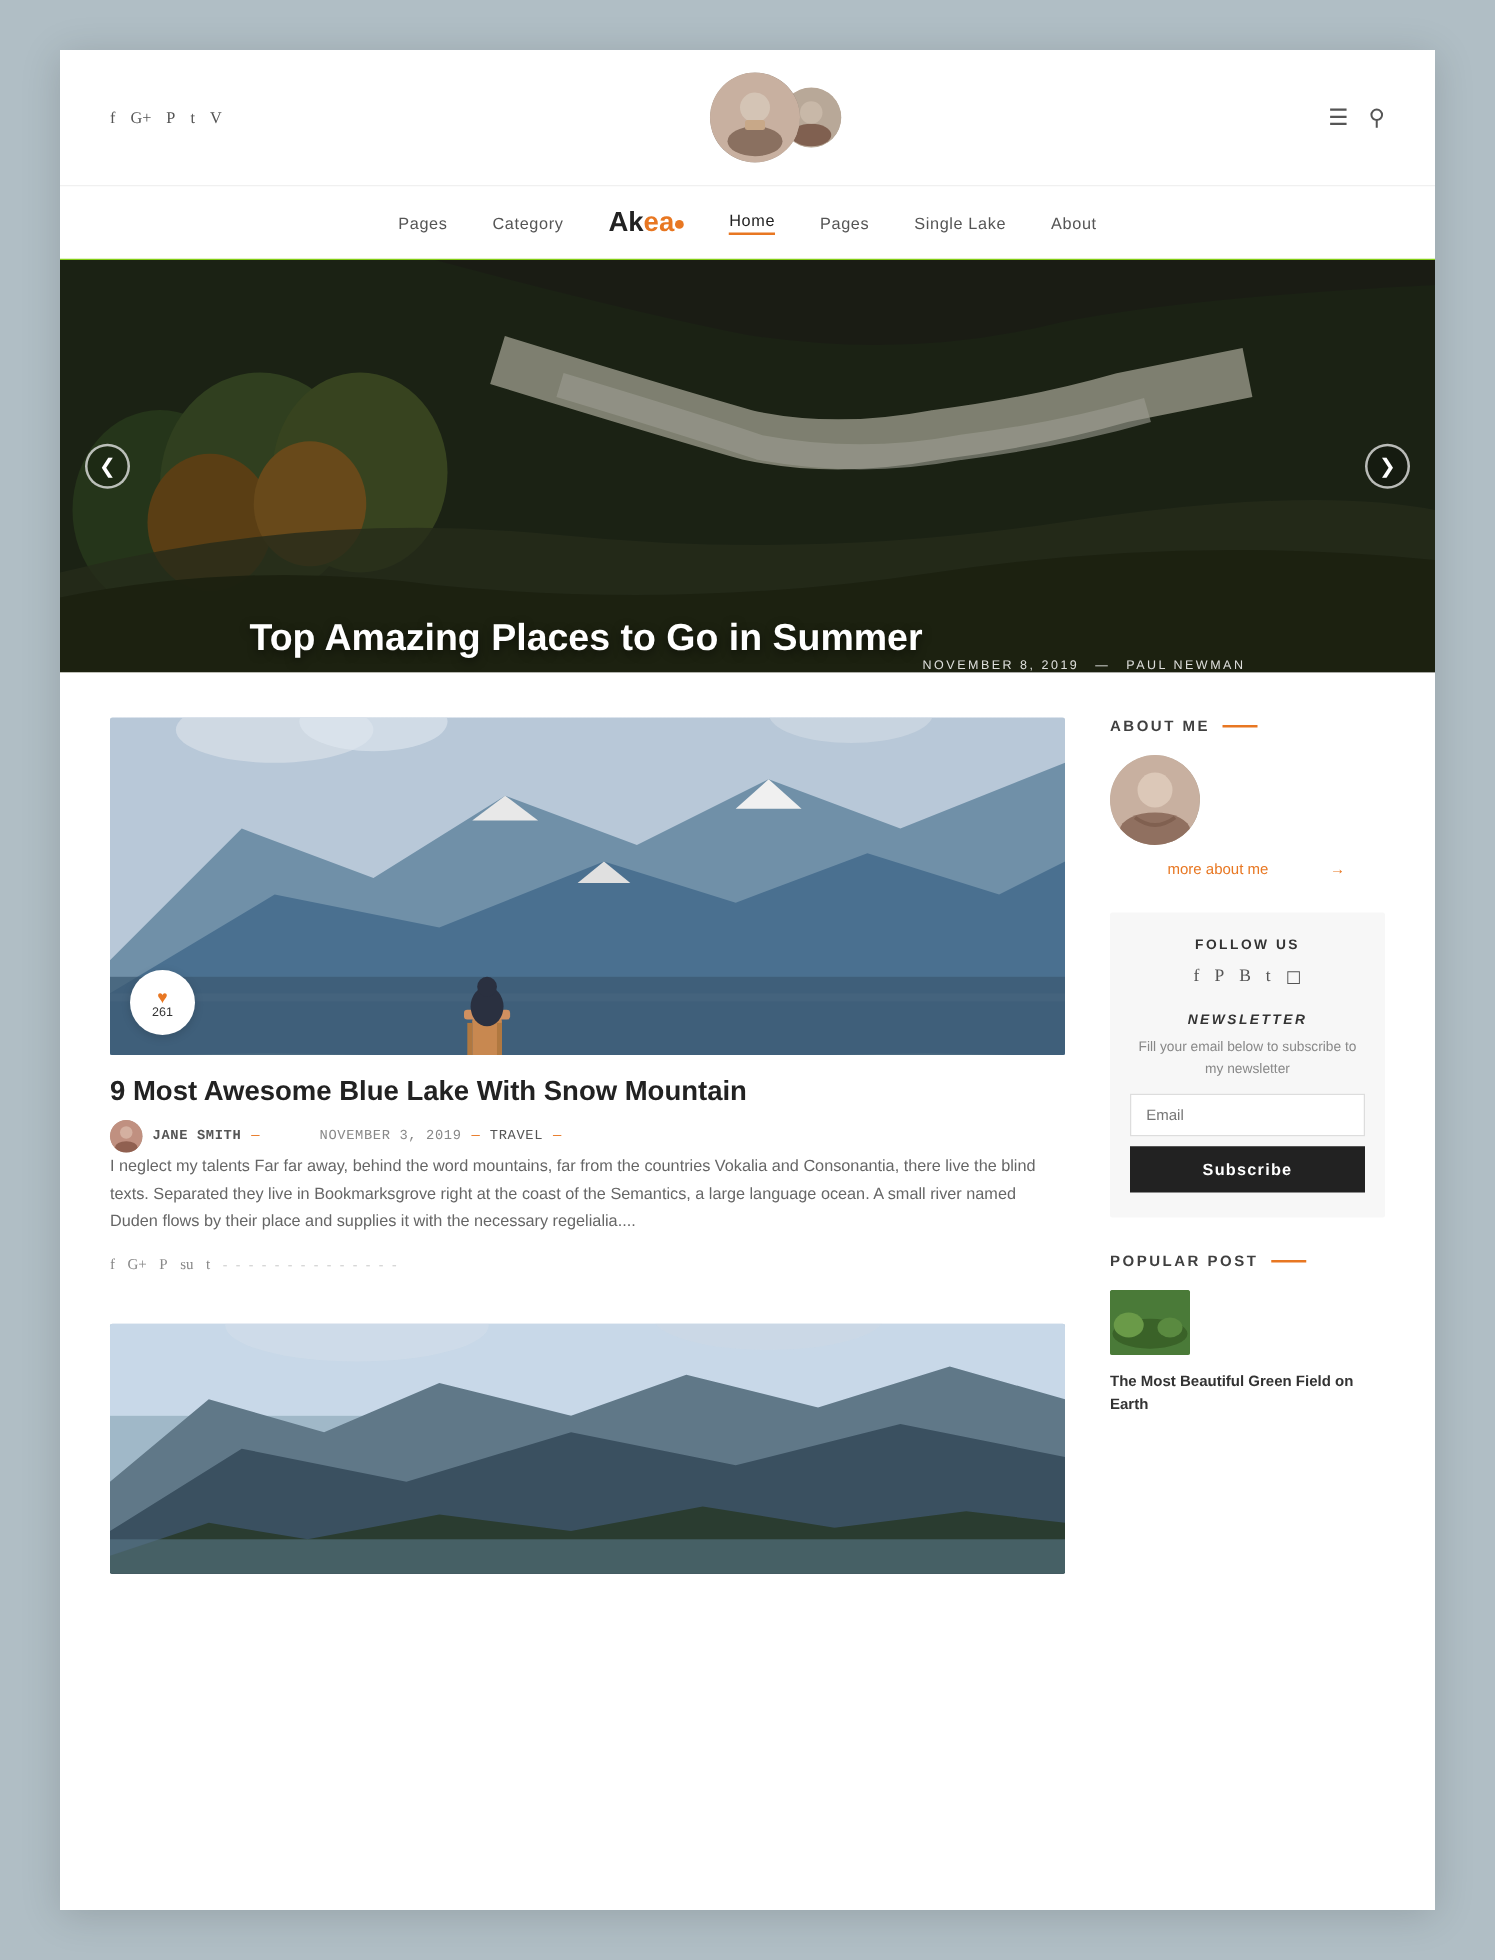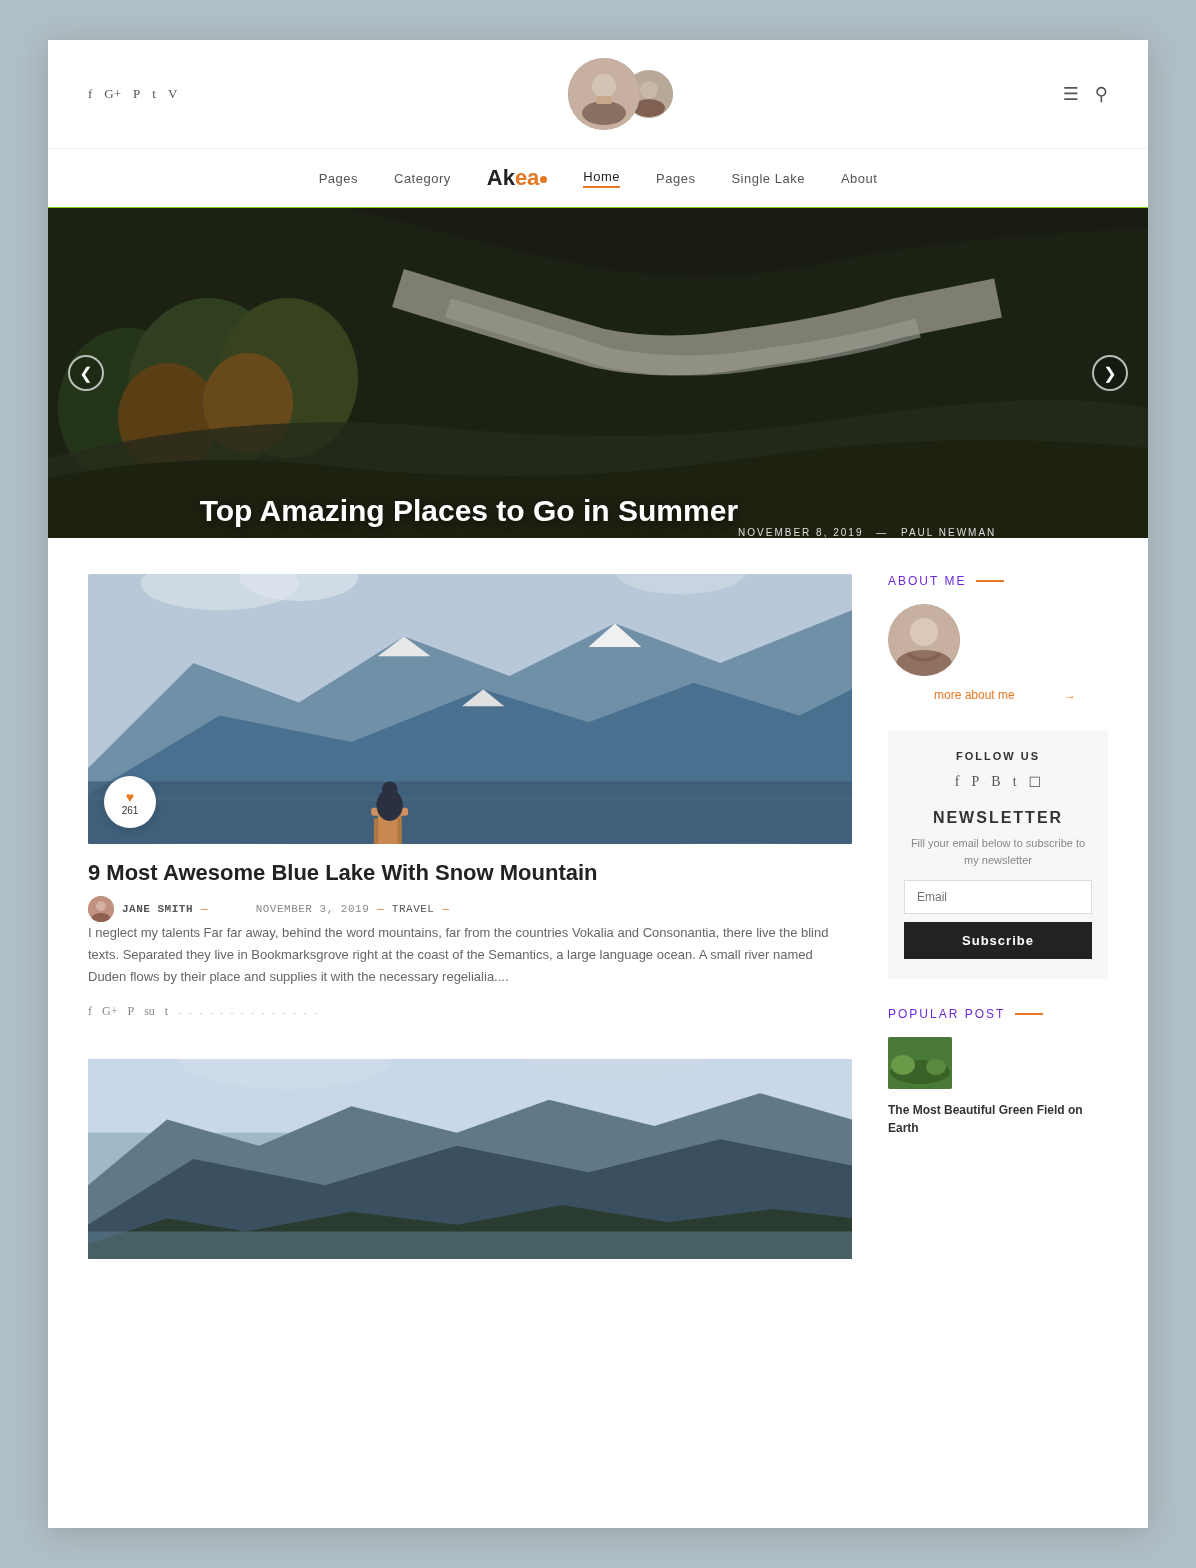--- a/index.html
+++ b/index.html
@@ -261,24 +261,24 @@
       font-size: 11px;
       letter-spacing: 2px;
     }
 
     
     .sidebar-section {
       margin-bottom: 28px;
     }
     .sidebar-title {
       font-size: 12px;
-      font-weight: normal;
+      font-weight: bold;
       letter-spacing: 2px;
       text-transform: uppercase;
-      color: #6d28d9;
+      color: #404040;
       font-family: Arial, sans-serif;
       display: flex;
       align-items: center;
       gap: 10px;
       margin-bottom: 16px;
     }
     .sidebar-title-line {
       flex: 1;
       height: 2px;
       background: #e87722;
@@ -329,27 +329,28 @@
       justify-content: center;
       gap: 12px;
       margin-bottom: 18px;
     }
     .follow-icon {
       font-size: 14px;
       color: #555;
       cursor: pointer;
     }
     .newsletter-title {
-      font-size: 16px;
+      font-size: 11px;
       font-weight: bold;
       letter-spacing: 2px;
       text-transform: uppercase;
       color: #333;
       font-family: Arial, sans-serif;
       margin-bottom: 8px;
+      font-style: italic;
     }
     .newsletter-desc {
       font-size: 11px;
       color: #888;
       font-family: Arial, sans-serif;
       margin-bottom: 12px;
       line-height: 1.5;
     }
     .email-input {
       width: 100%;

